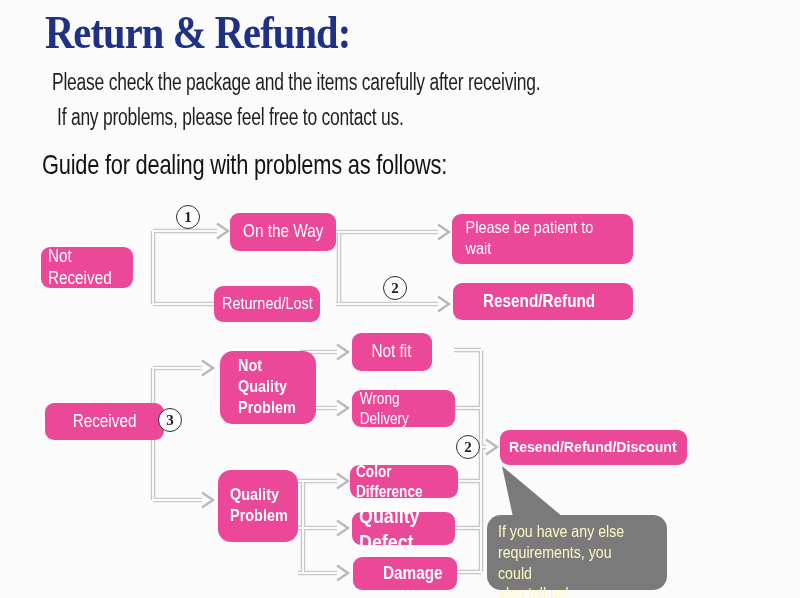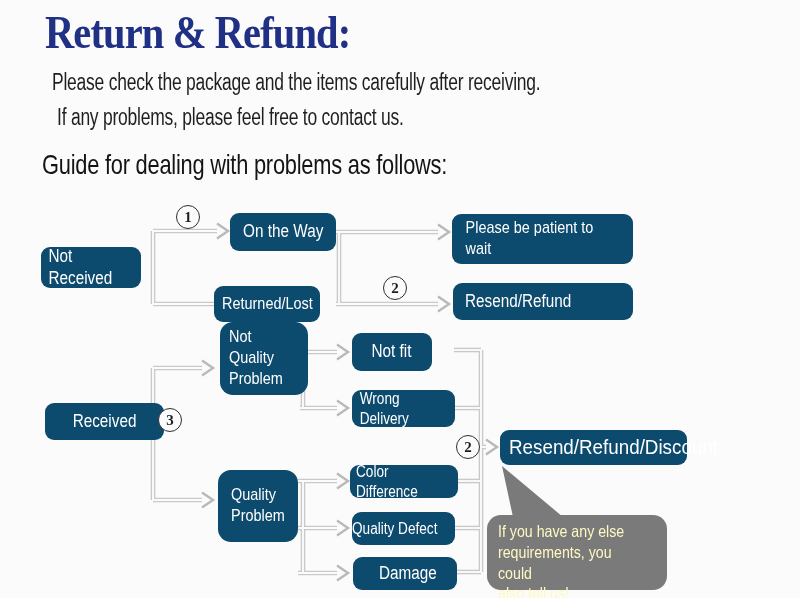--- a/index.html
+++ b/index.html
@@ -49,53 +49,53 @@
   
   svg.flow { position:absolute; left:0; top:0; z-index:1; }
   .lineOuter { stroke:#c9c9c9; stroke-width:4.6; fill:none; }
   .lineInner { stroke:#fbfbfb; stroke-width:1.9; fill:none; }
   .chev { fill:#fbfbfb; stroke:#b9b9b9; stroke-width:2.4; stroke-linejoin:miter; }
 
   
   .node {
     position:absolute;
     z-index:2;
-    background:#0c4a6e;
+    background:#ec4899;
     color:#ffffff;
     border-radius:9px;
     display:flex;
     align-items:center;
     justify-content:center;
     font-size:18px;
     box-sizing:border-box;
   }
   .node > span {
     display:block;
     transform: scaleX(0.85);
     white-space: pre-line;
     line-height: 1.22;
   }
-  .node.align-left { justify-content:flex-start; }
+  .node.align-left { justify-content:center;font-weight:bold; }
   .node.align-left > span { transform-origin: 0 50%; }
   .node.big-r { border-radius:13px; }
 
-  #n-not-received   { left:41px;  top:247px; width:100px; height:41px;justify-content:center; }
+  #n-not-received   { left:41px;  top:247px; width:92px; height:41px;justify-content:center; }
   #n-on-the-way     { left:230px; top:213px; width:106px; height:38px; }
   #n-returned-lost  { left:214px; top:286px; width:106px; height:36px; font-size:17px; }
   #n-be-patient     { left:452px; top:214px; width:181px; height:50px; font-size:17px; }
   #n-resend-refund  { left:453px; top:283px; width:180px; height:37px; padding-left:12px; }
   #n-received       { left:45px;  top:403px; width:119px; height:37px; }
-  #n-nqp            { left:220px; top:322px; width:88px;  height:73px; padding-left:9px; font-size:17px; }
+  #n-nqp            { left:220px; top:351px; width:96px;  height:73px; padding-left:9px; font-size:17px; }
   #n-qp             { left:218px; top:470px; width:80px;  height:72px; padding-left:13px; font-size:17px; }
   #n-not-fit        { left:352px; top:333px; width:80px; height:38px; }
   #n-wrong-delivery { left:352px; top:390px; width:103px; height:37px; font-size:16px; }
   #n-color-diff     { left:350px; top:465px; width:108px; height:33px; padding-left:6px; font-size:16px; }
-  #n-quality-defect { left:352px; top:512px; width:103px; height:33px; font-size:16px; }
+  #n-quality-defect { left:352px; top:512px; width:103px; height:33px; padding-left:7px; font-size:21px; }
   #n-damage         { left:353px; top:557px; width:104px; height:33px; padding-left:26px; }
-  #n-rrd            { left:500px; top:430px; width:187px; height:35px; padding-left:9px; font-size:20px; }
+  #n-rrd            { left:500px; top:430px; width:187px; height:35px; padding-left:9px; font-size:15px; }
   #n-rrd > span     { transform: scaleX(0.94); transform-origin:0 50%; }
 
   .bubble {
     position:absolute;
     z-index:2;
     left:487px; top:515px;
     width:180px; height:75px;
     background:#7a7a7a;
     color:#fef9c3;
     border-radius:14px;

